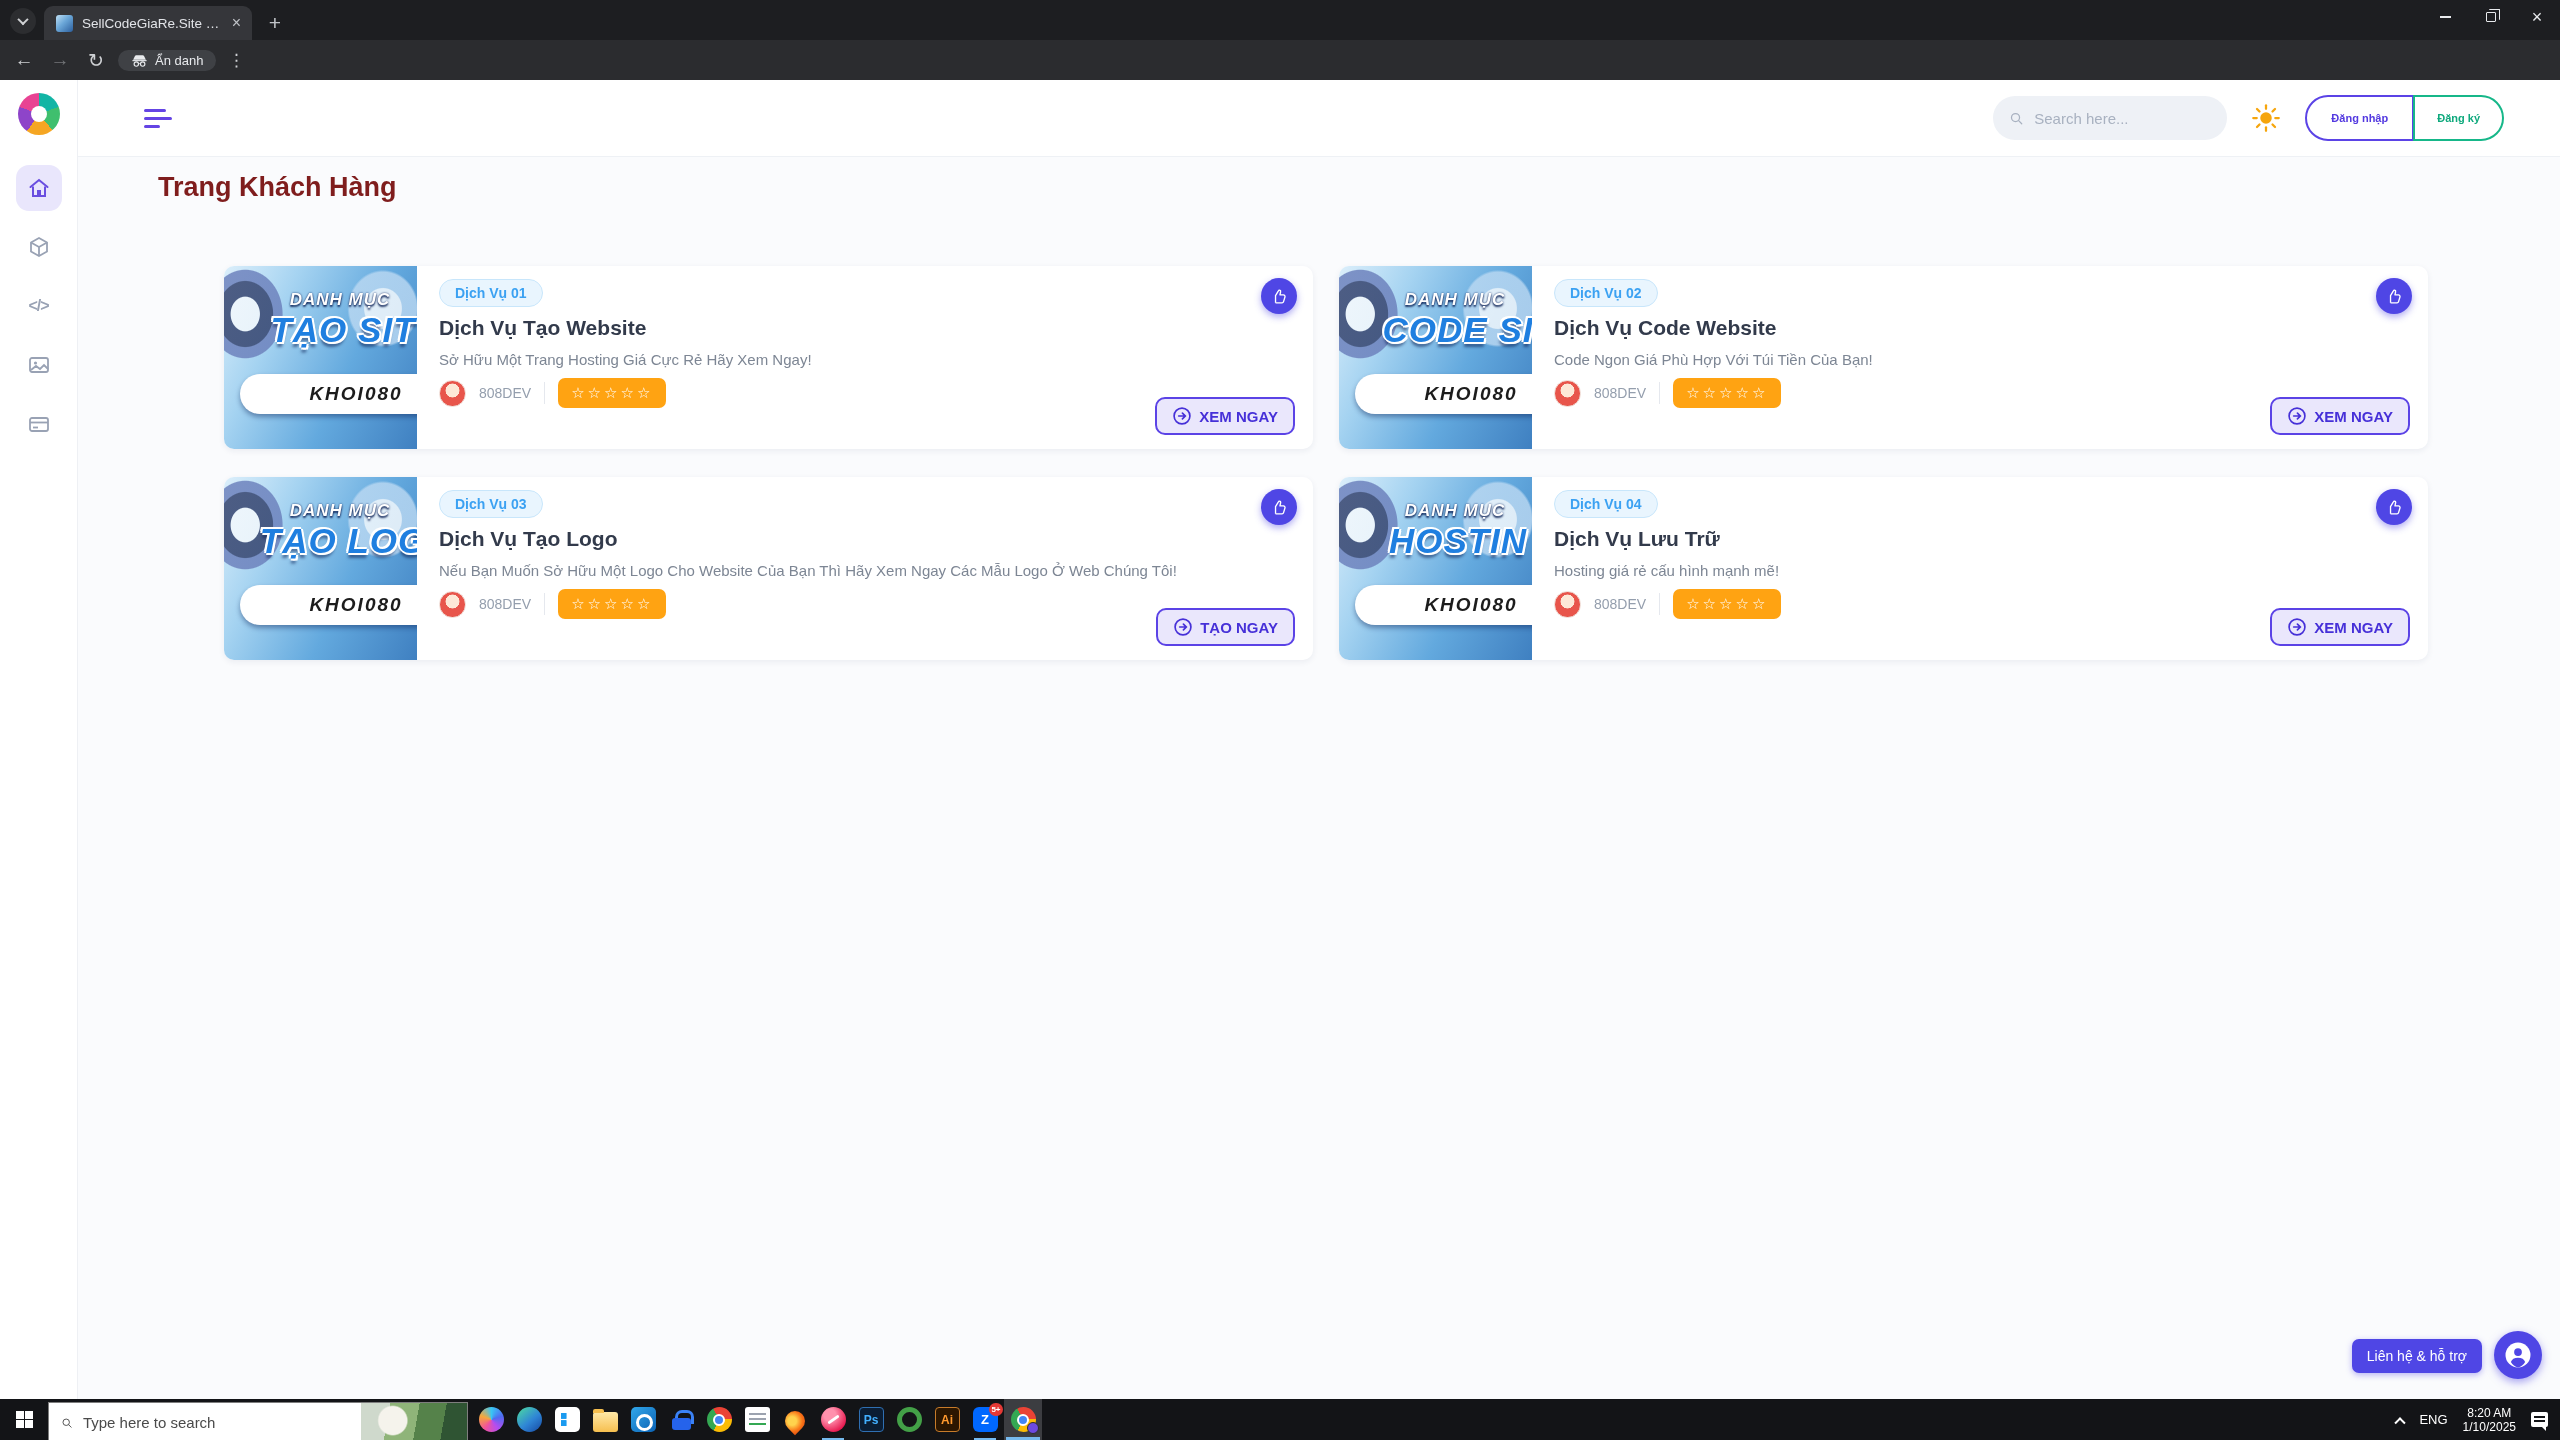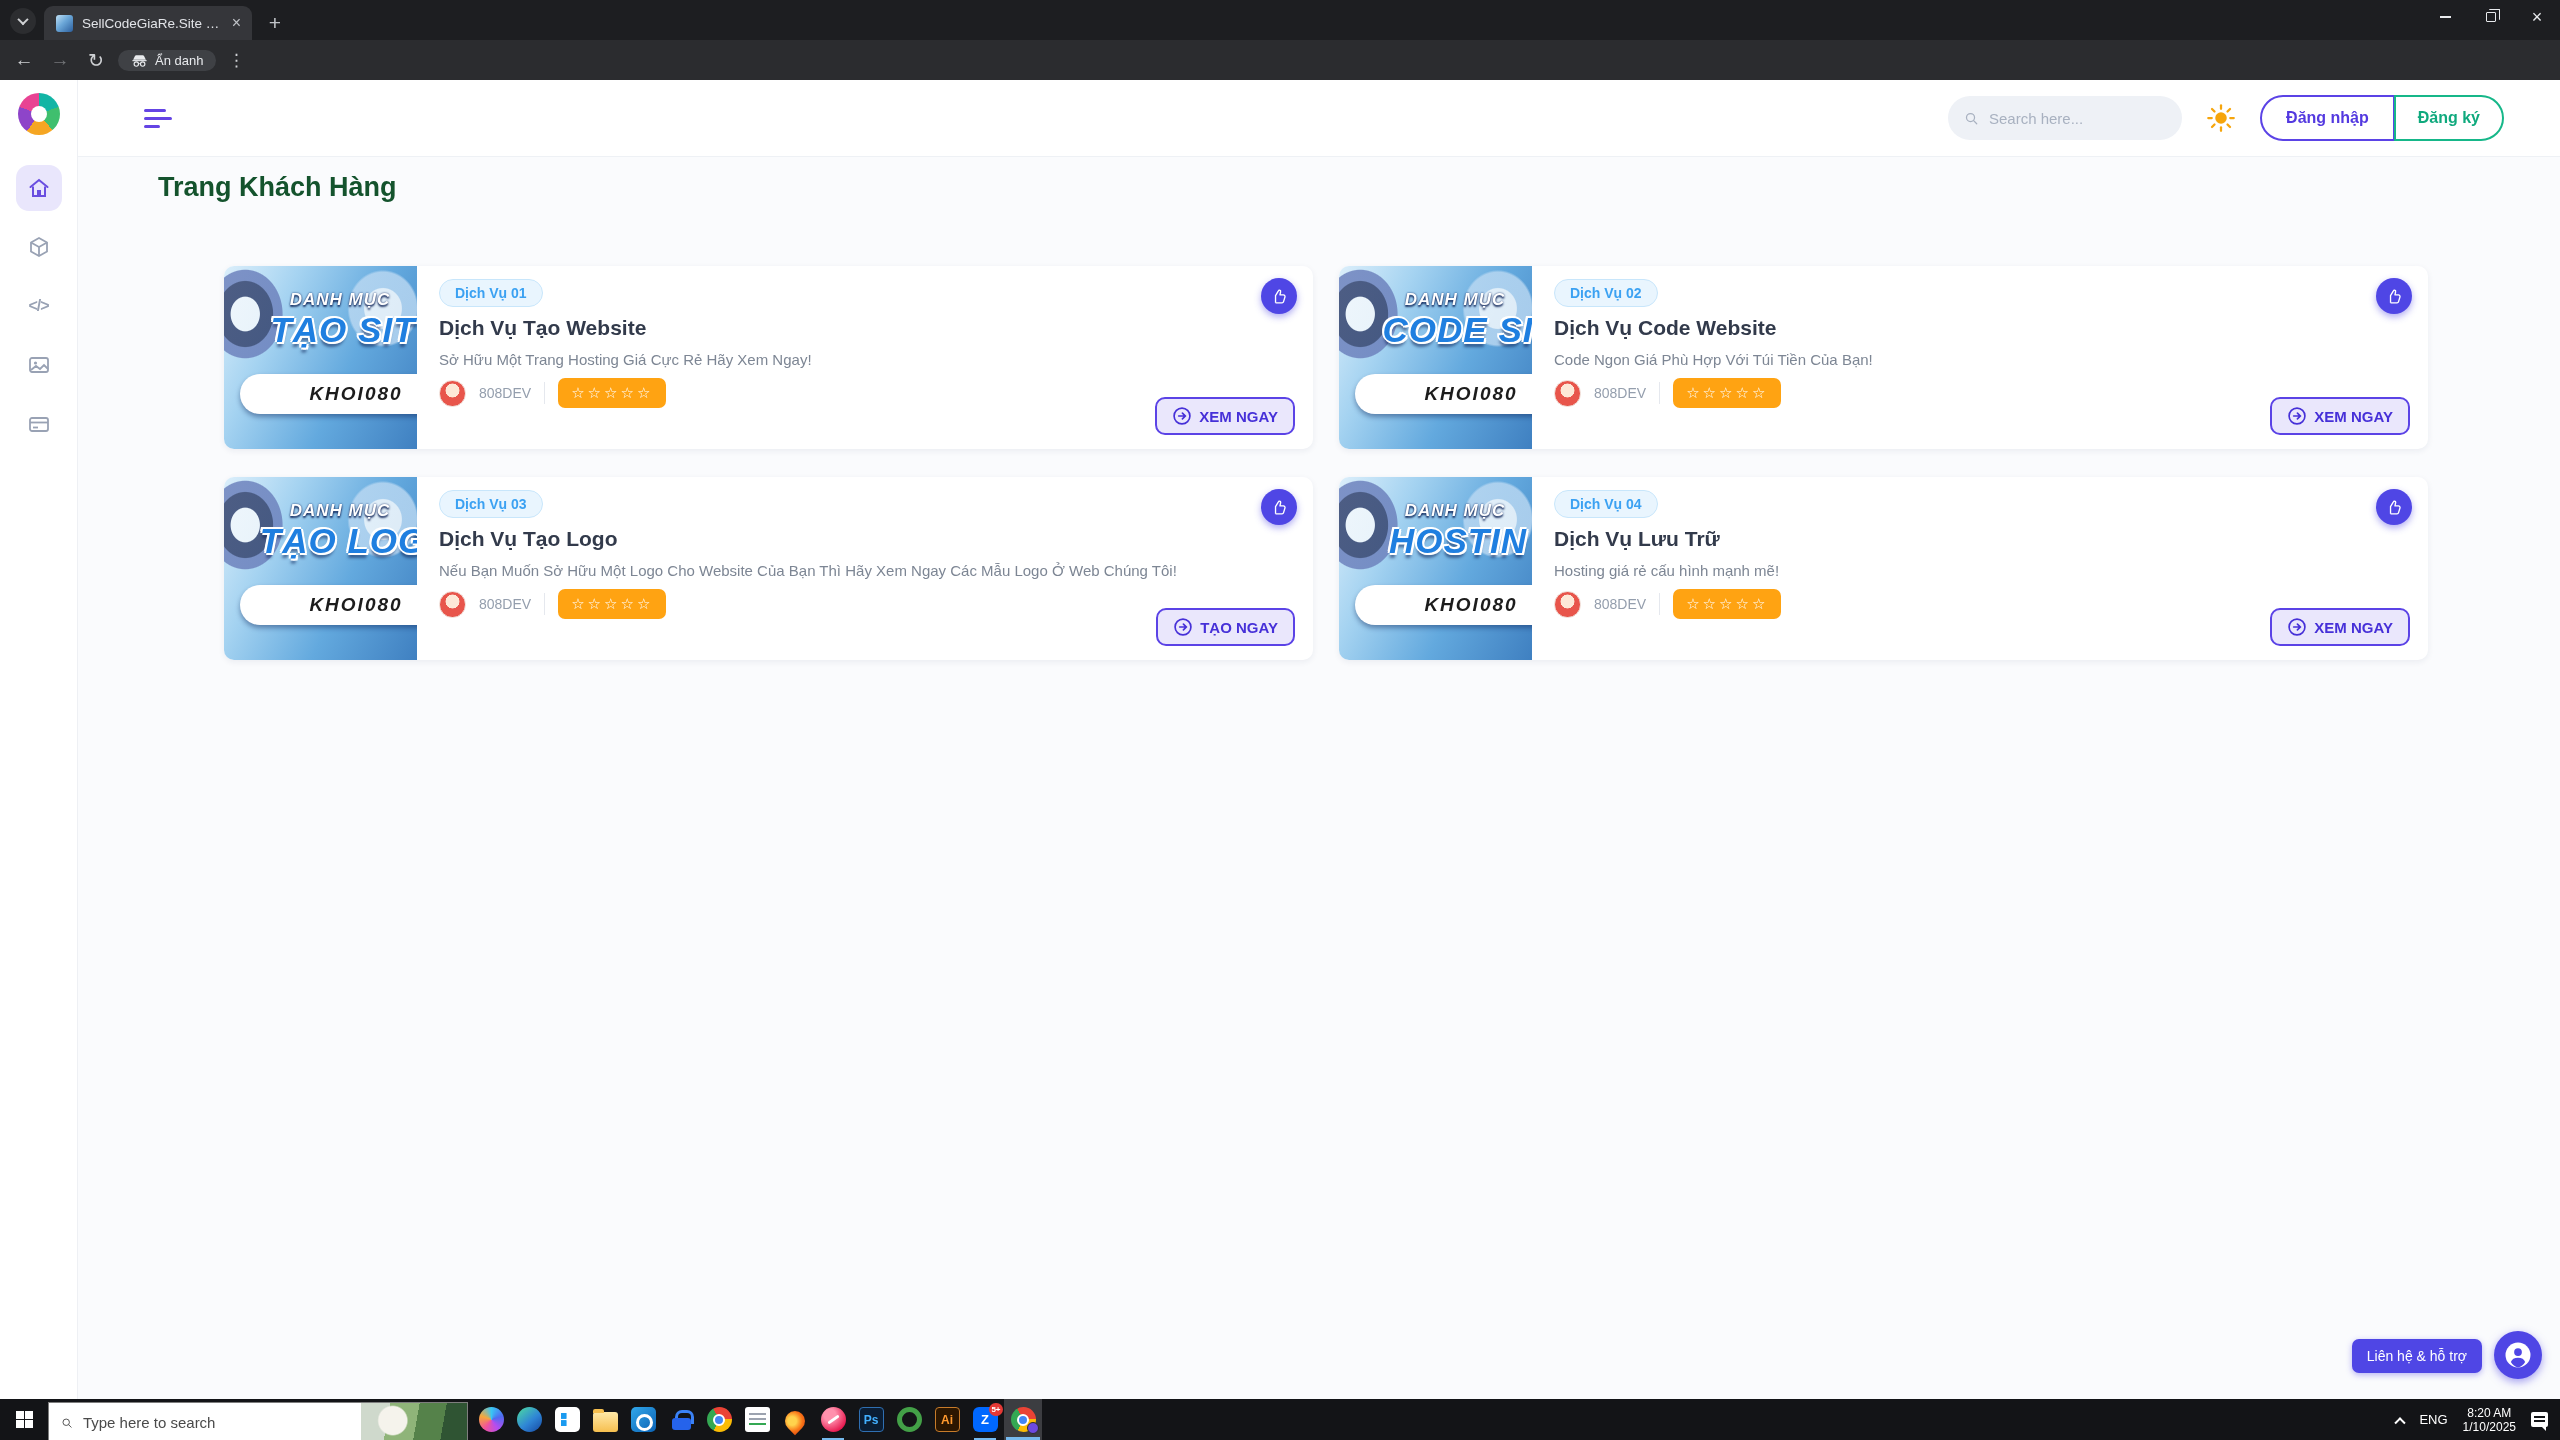--- a/index.html
+++ b/index.html
@@ -44,25 +44,25 @@
 
   .app-header { position:absolute; left:78px; right:0; top:0; height:77px; background:#fff; border-bottom:1px solid #eef1f5; display:flex; align-items:center; }
   .hamburger { margin-left:66px; display:flex; flex-direction:column; gap:5px; }
   .hamburger i { display:block; height:3px; border-radius:2px; background:#6444e4; }
   .hamburger i:nth-child(1){ width:22px; } .hamburger i:nth-child(2){ width:28px; } .hamburger i:nth-child(3){ width:16px; }
   .header-right { margin-left:auto; margin-right:56px; display:flex; align-items:center; gap:24px; }
   .hsearch { width:234px; height:44px; background:#eef1f6; border-radius:22px; display:flex; align-items:center; gap:10px; padding:0 16px; }
   .hsearch input, .svc-search input, .tsearch input { border:none; outline:none; background:transparent; font-family:inherit; width:100%; }
   .hsearch input { font-size:15px; color:#5a6375; } .hsearch input::placeholder { color:#a8b1c0; }
   .auth { display:flex; }
-  .auth button { background:#fff; font-family:inherit; font-size:16px; font-weight:700; height:46px; }
+  .auth button { background:#fff; font-family:inherit; font-size:11px; font-weight:700; height:46px; }
   .btn-login { border:2px solid #5b43e6; border-radius:23px 0 0 23px; color:#5339e0; padding:0 24px; }
   .btn-register { border:2px solid #16b789; border-radius:0 23px 23px 0; color:#0fa97d; padding:0 22px; margin-left:-1px; }
 
-  .page-title { position:absolute; left:158px; top:92px; font-size:27px; font-weight:700; color:#14532d; }
+  .page-title { position:absolute; left:158px; top:92px; font-size:27px; font-weight:700; color:#7f1d1d; }
 
   .services { position:absolute; left:224px; top:162px; width:2210px; }
   .svc-head { display:flex; align-items:center; justify-content:space-between; }
   .svc-head h2 { font-size:25px; font-weight:700; color:#333b4e; }
   .svc-search { width:206px; height:42px; border:1px solid #e2e6ee; background:#fff; border-radius:21px; display:flex; align-items:center; gap:8px; padding:0 14px; }
   .svc-search input { font-size:14px; color:#7d8694; } .svc-search input::placeholder { color:#b9c2cf; }
 
   .grid { margin-top:24px; display:grid; grid-template-columns:1089px 1089px; gap:28px 26px; }
   .card { height:183px; background:#fff; border-radius:10px; box-shadow:0 2px 6px rgba(25,39,89,.07); display:flex; overflow:hidden; position:relative; }
 

